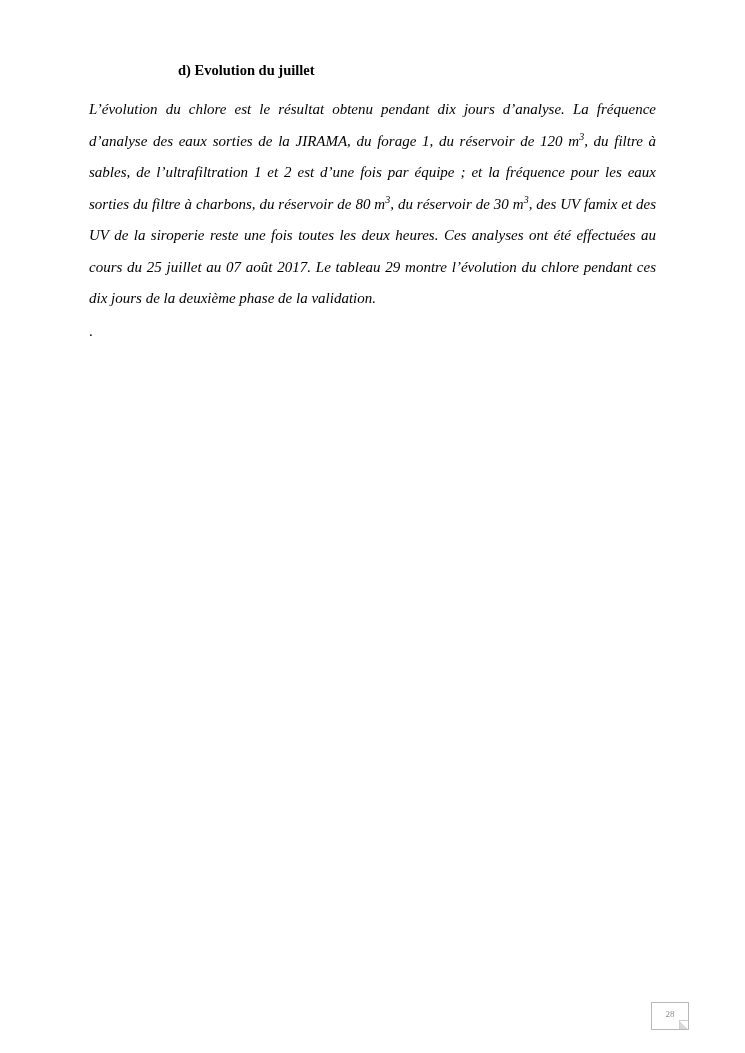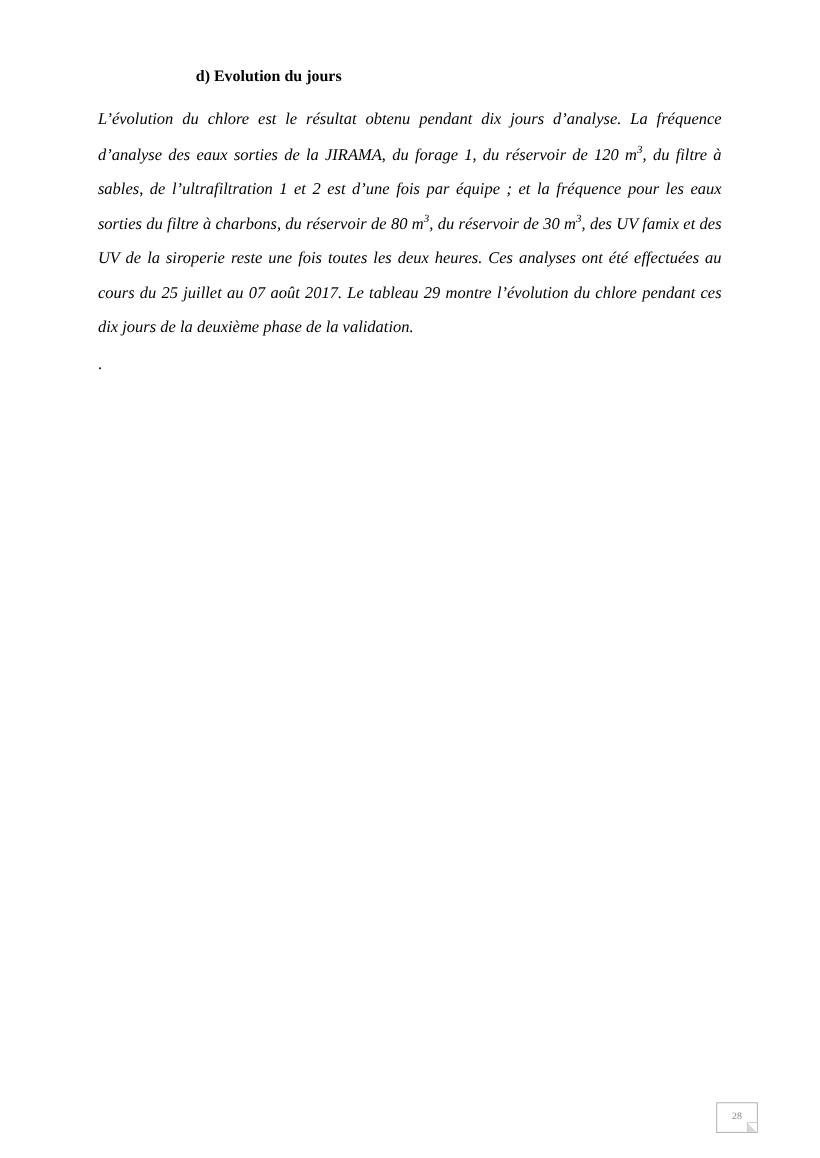--- a/index.html
+++ b/index.html
@@ -81,21 +81,21 @@
     box-sizing: border-box;
   }
 </style>
 </head>
 <body>
 
 <div class="page">
 
   <div class="content">
 
-    <div class="heading">d) Evolution du jours</div>
+    <div class="heading">d) Evolution du juillet</div>
 
     <p class="body-para">L’évolution du chlore est le résultat obtenu pendant dix jours d’analyse. La fréquence d’analyse des eaux sorties de la JIRAMA, du forage 1, du réservoir de 120 m<sup>3</sup>, du filtre à sables, de l’ultrafiltration 1 et 2 est d’une fois par équipe ; et la fréquence pour les eaux sorties du filtre à charbons, du réservoir de 80 m<sup>3</sup>, du réservoir de 30 m<sup>3</sup>, des UV famix et des UV de la siroperie reste une fois toutes les deux heures. Ces analyses ont été effectuées au cours du 25 juillet au 07 août 2017. Le tableau 29 montre l’évolution du chlore pendant ces dix jours de la deuxième phase de la validation.</p>
 
     <p class="trailing-dot">.</p>
 
   </div>
 
   <div class="page-number-box">
     <div class="num">28</div>
     <div class="fold"></div>

